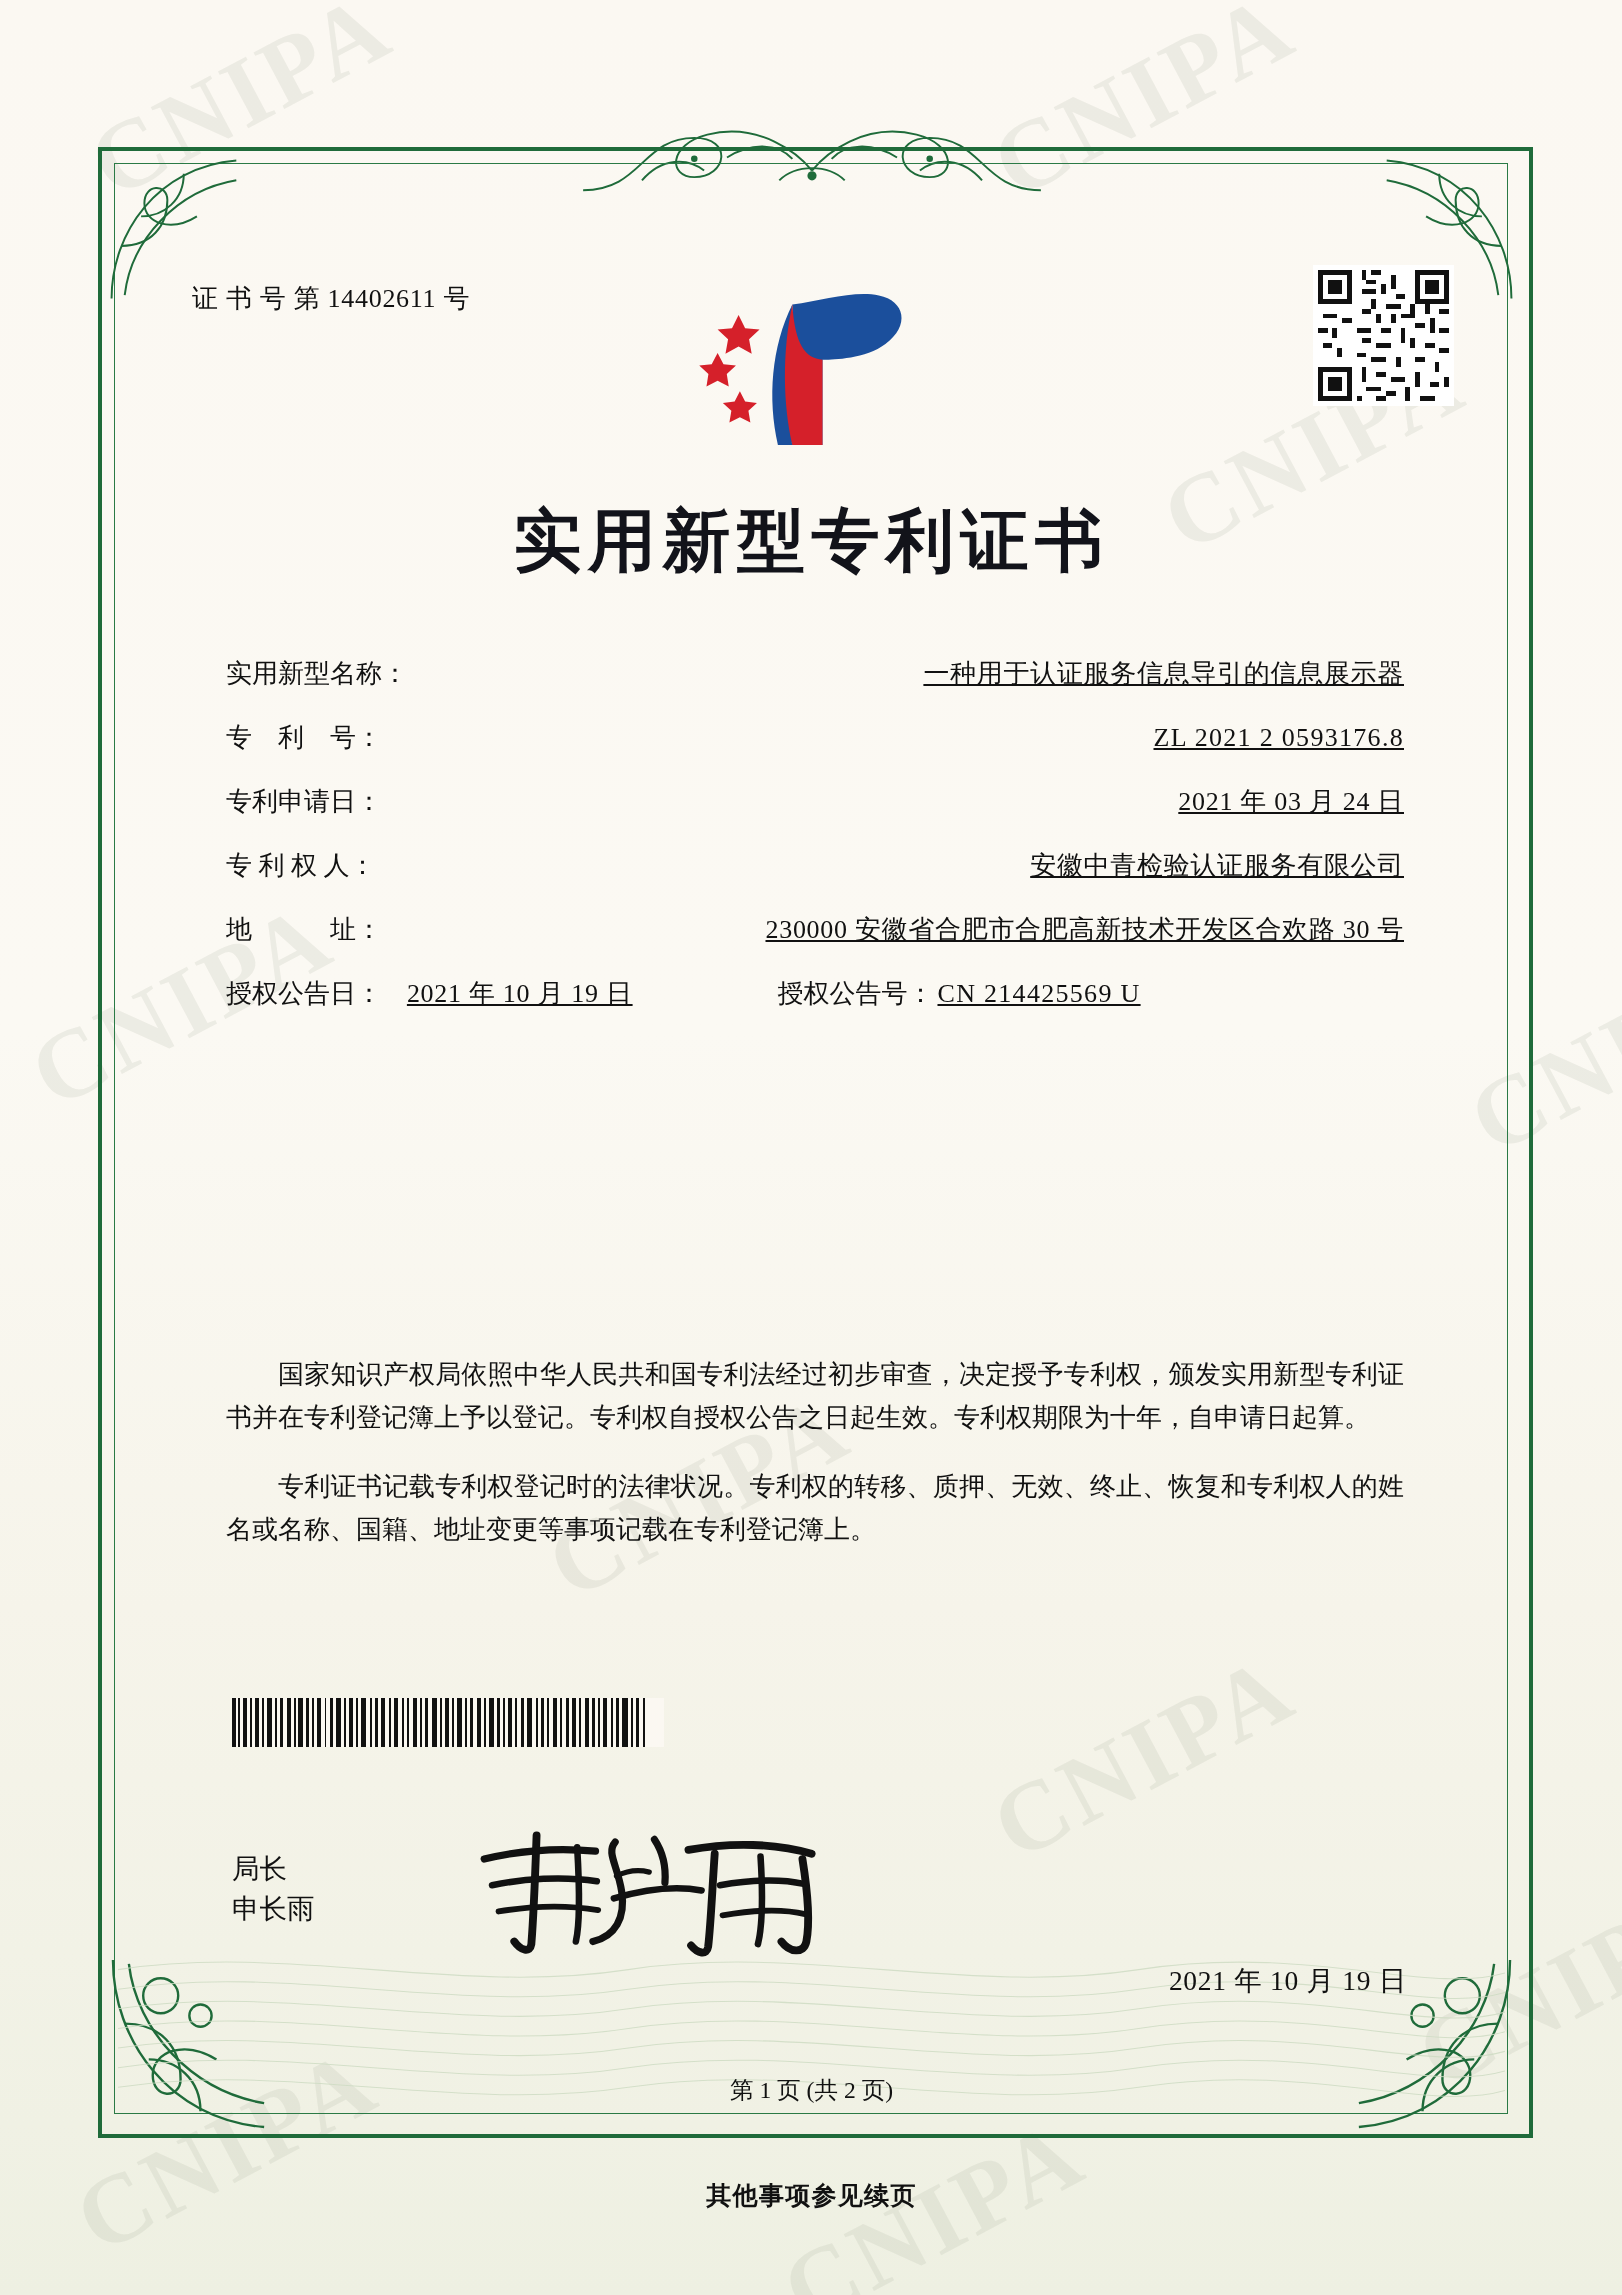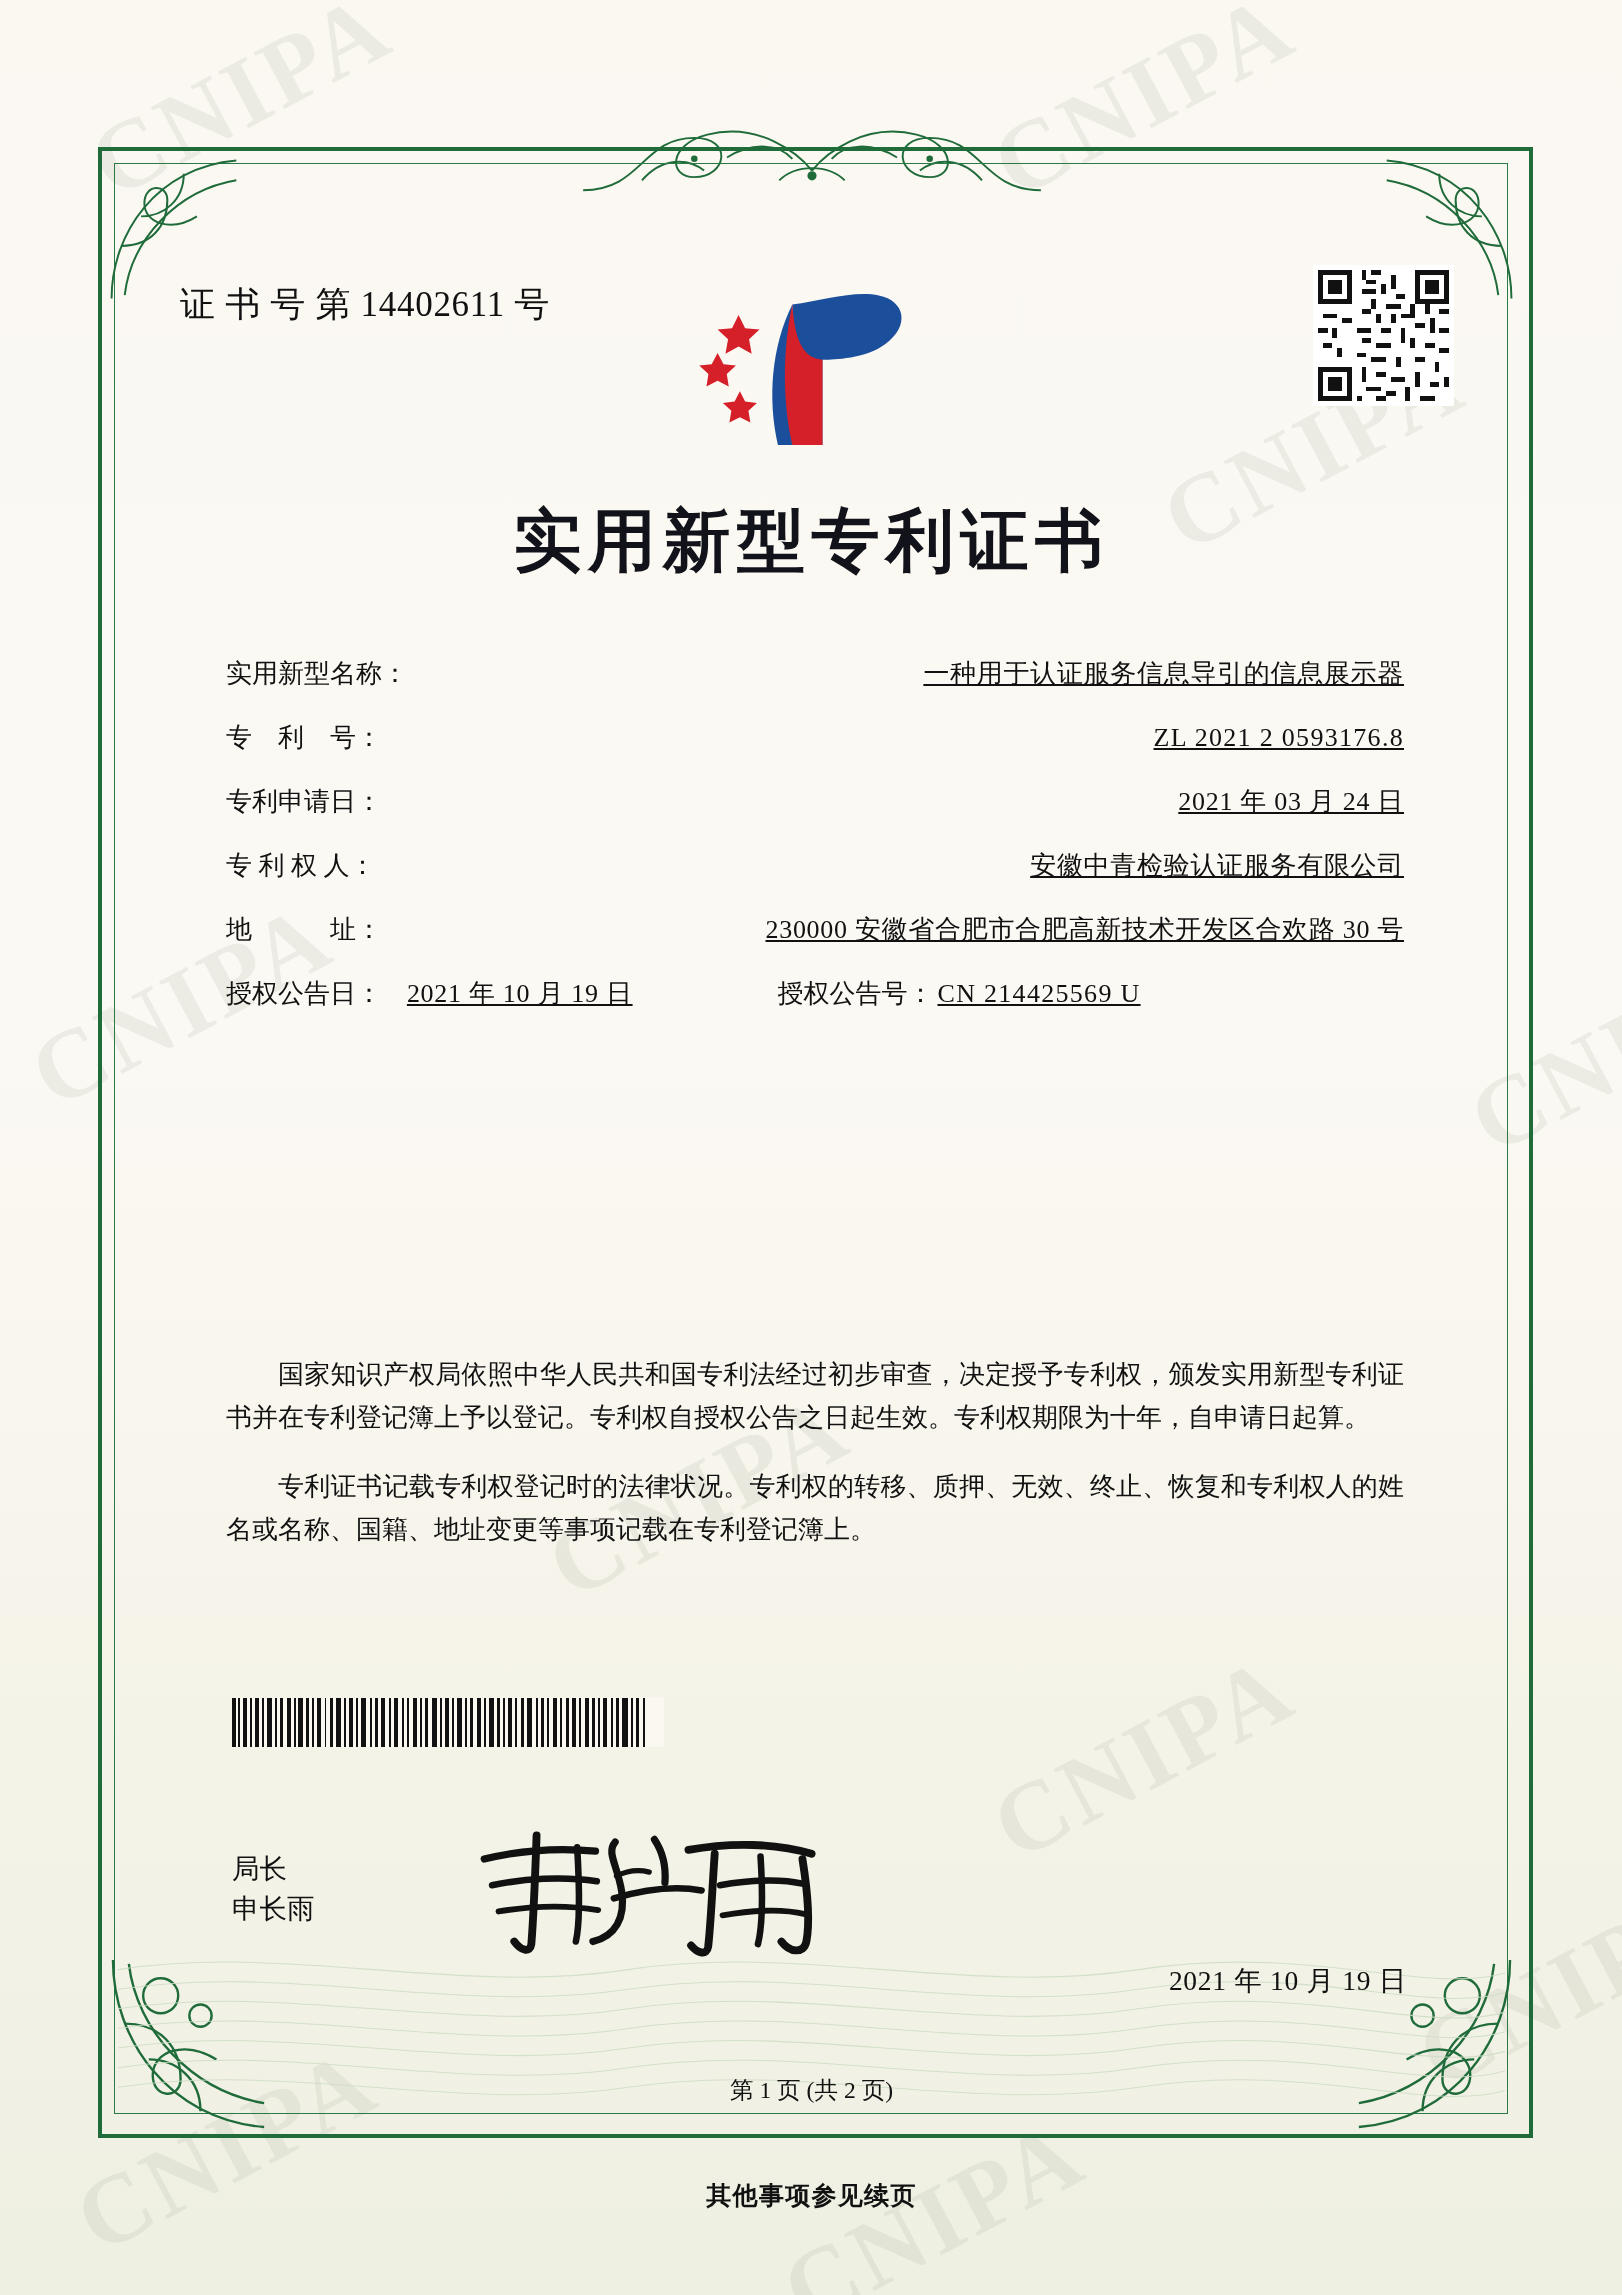--- a/index.html
+++ b/index.html
@@ -67,22 +67,22 @@
     left: 118px;
     top: 1950px;
     width: 1387px;
     height: 170px;
     pointer-events: none;
   }
 
   
   .cert-no {
     position: absolute;
-    left: 180px; top: 281px;
-    font-size: 35px;
+    left: 192px; top: 281px;
+    font-size: 26px;
     color: #111;
     letter-spacing: 0.7px;
   }
   .qr {
     position: absolute;
     right: 169px; top: 265px;
     width: 141px; height: 141px;
     background: #fff;
   }
   .qr svg { display:block; }

